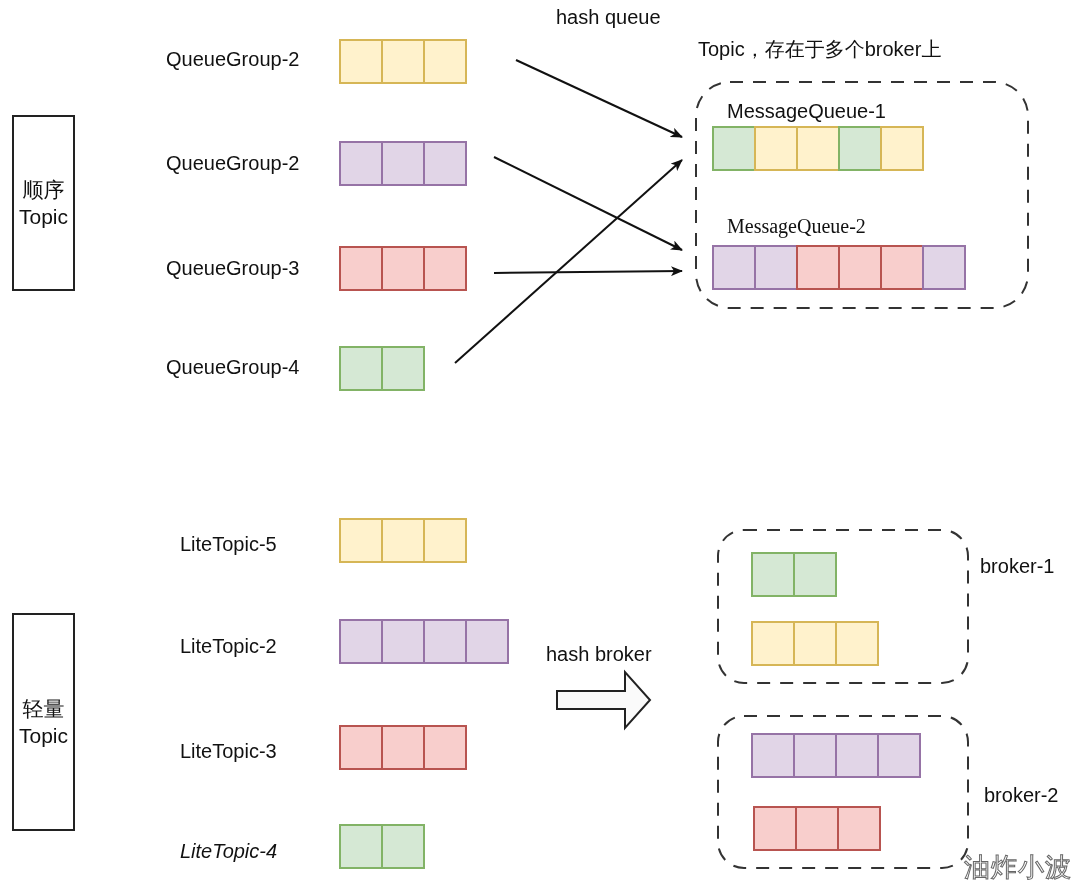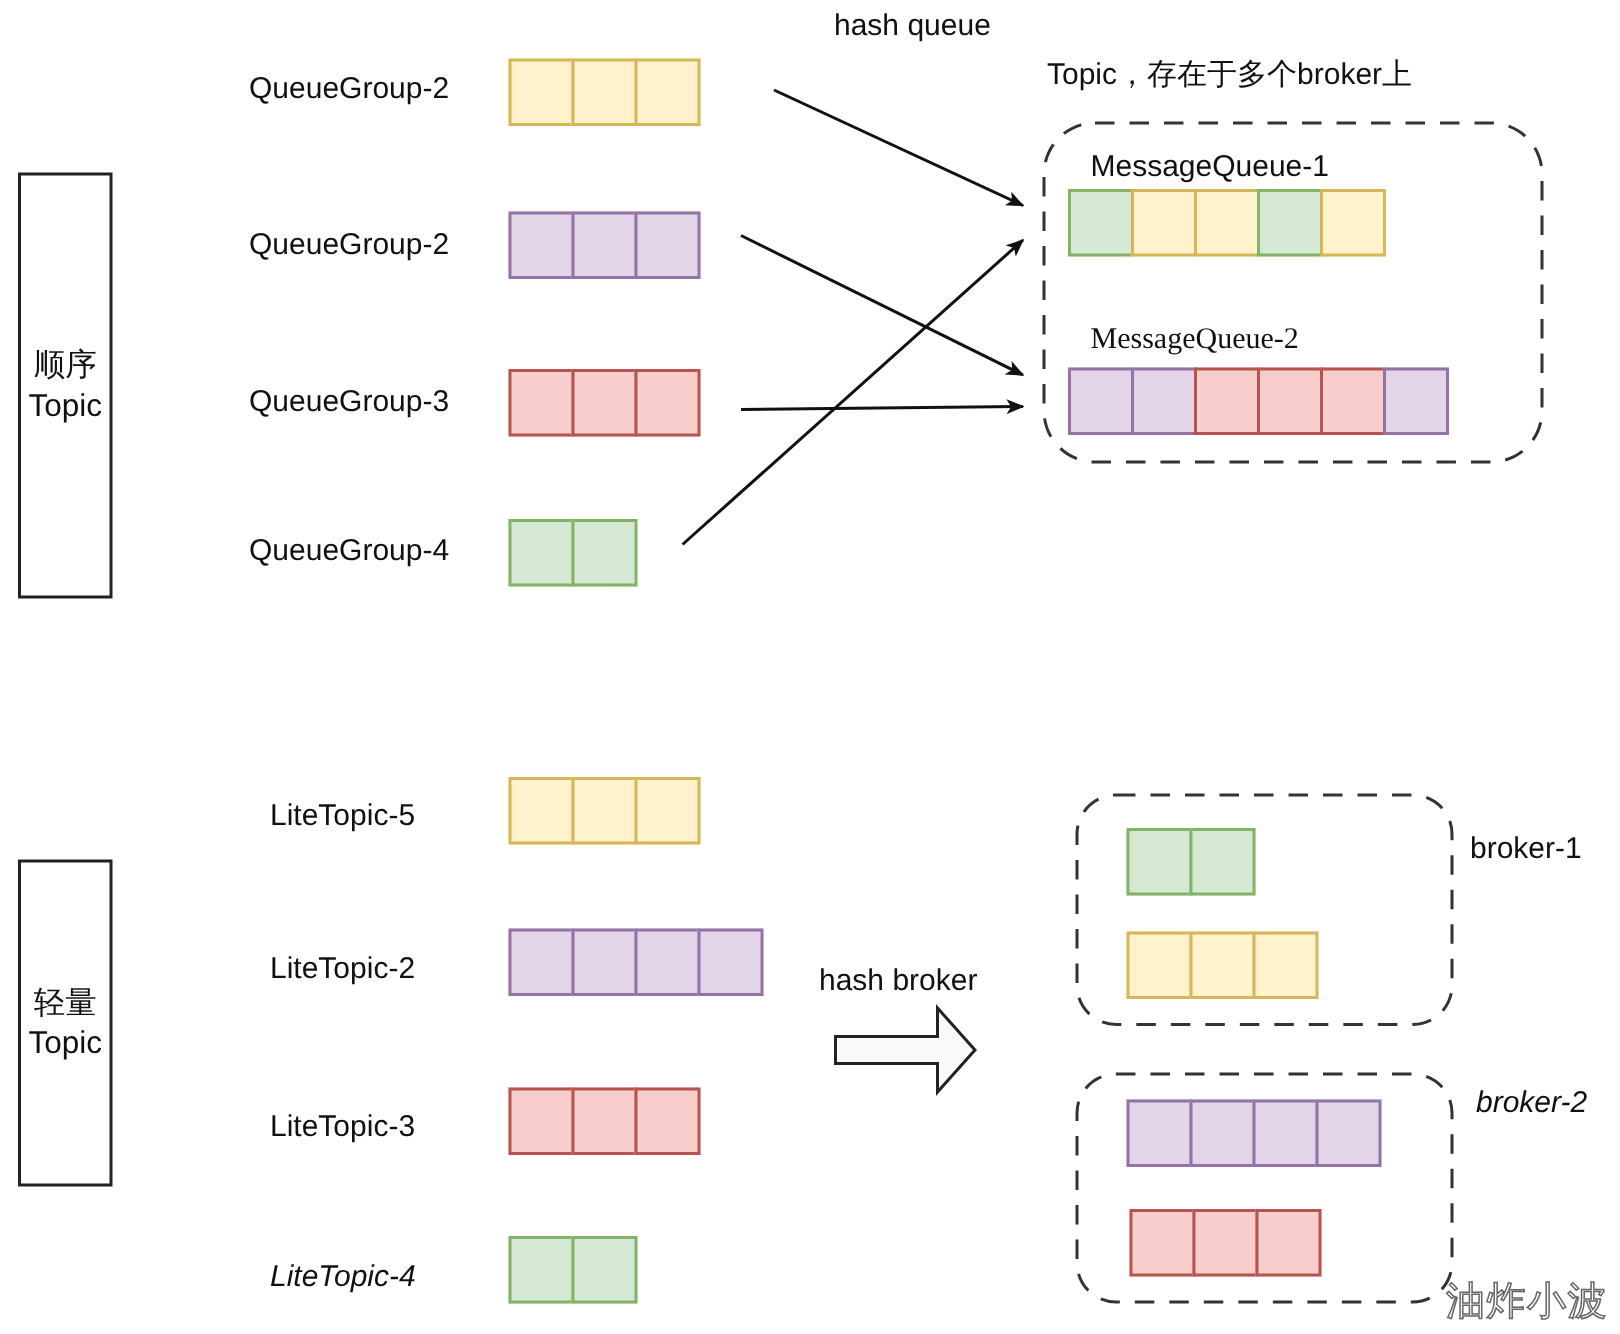--- a/index.html
+++ b/index.html
@@ -36,27 +36,27 @@
   <line x1="494" y1="157" x2="682" y2="250" stroke="#111" stroke-width="2" marker-end="url(#ah)"></line>
   <line x1="494" y1="273" x2="682" y2="271" stroke="#111" stroke-width="2" marker-end="url(#ah)"></line>
   <line x1="455" y1="363" x2="682" y2="160" stroke="#111" stroke-width="2" marker-end="url(#ah)"></line>
 
   <rect x="718" y="530" width="250" height="153" rx="26" ry="26" fill="none" stroke="#333" stroke-width="2" stroke-dasharray="13,10"></rect>
   <rect x="718" y="716" width="250" height="152" rx="26" ry="26" fill="none" stroke="#333" stroke-width="2" stroke-dasharray="13,10"></rect>
 
   <path d="M557,691 L625,691 L625,672 L650,700 L625,728 L625,709 L557,709 Z" fill="#fafafa" stroke="#222" stroke-width="2" stroke-linejoin="miter"></path>
 </svg>
 
-<div class="side-box" style="left:12px;top:115px;width:63px;height:284px;">
+<div class="side-box" style="left:12px;top:115px;width:63px;height:176px;">
   <div>
     <div>顺序</div>
     <div>Topic</div>
   </div>
 </div>
-<div class="side-box" style="left:12px;top:573px;width:63px;height:218px;">
+<div class="side-box" style="left:12px;top:613px;width:63px;height:218px;">
   <div>
     <div>轻量</div>
     <div>Topic</div>
   </div>
 </div>
 
 <div class="label" style="left:556px;top:6px;">hash queue</div>
 <div class="label" style="left:698px;top:36px;">Topic，存在于多个broker上</div>
 
 <div class="label" style="left:166px;top:48px;">QueueGroup-2</div>
@@ -145,15 +145,15 @@
     <div class="cell c-purple" style="background: rgb(225, 213, 231); border-color: rgb(150, 115, 166);"></div>
     <div class="cell c-purple" style="background: rgb(225, 213, 231); border-color: rgb(150, 115, 166);"></div>
     <div class="cell c-purple" style="background: rgb(225, 213, 231); border-color: rgb(150, 115, 166);"></div>
     <div class="cell c-purple" style="background: rgb(225, 213, 231); border-color: rgb(150, 115, 166);"></div>
   </div>
 <div class="queue" style="left:753px;top:806px;">
     <div class="cell c-red" style="background: rgb(248, 206, 204); border-color: rgb(184, 84, 80);"></div>
     <div class="cell c-red" style="background: rgb(248, 206, 204); border-color: rgb(184, 84, 80);"></div>
     <div class="cell c-red" style="background: rgb(248, 206, 204); border-color: rgb(184, 84, 80);"></div>
   </div>
-<div class="label" style="left:984px;top:724px;font-style:italic;">broker-2</div>
+<div class="label" style="left:984px;top:784px;">broker-2</div>
 
 <div class="watermark">油炸小波</div>
 
 </body></html>

